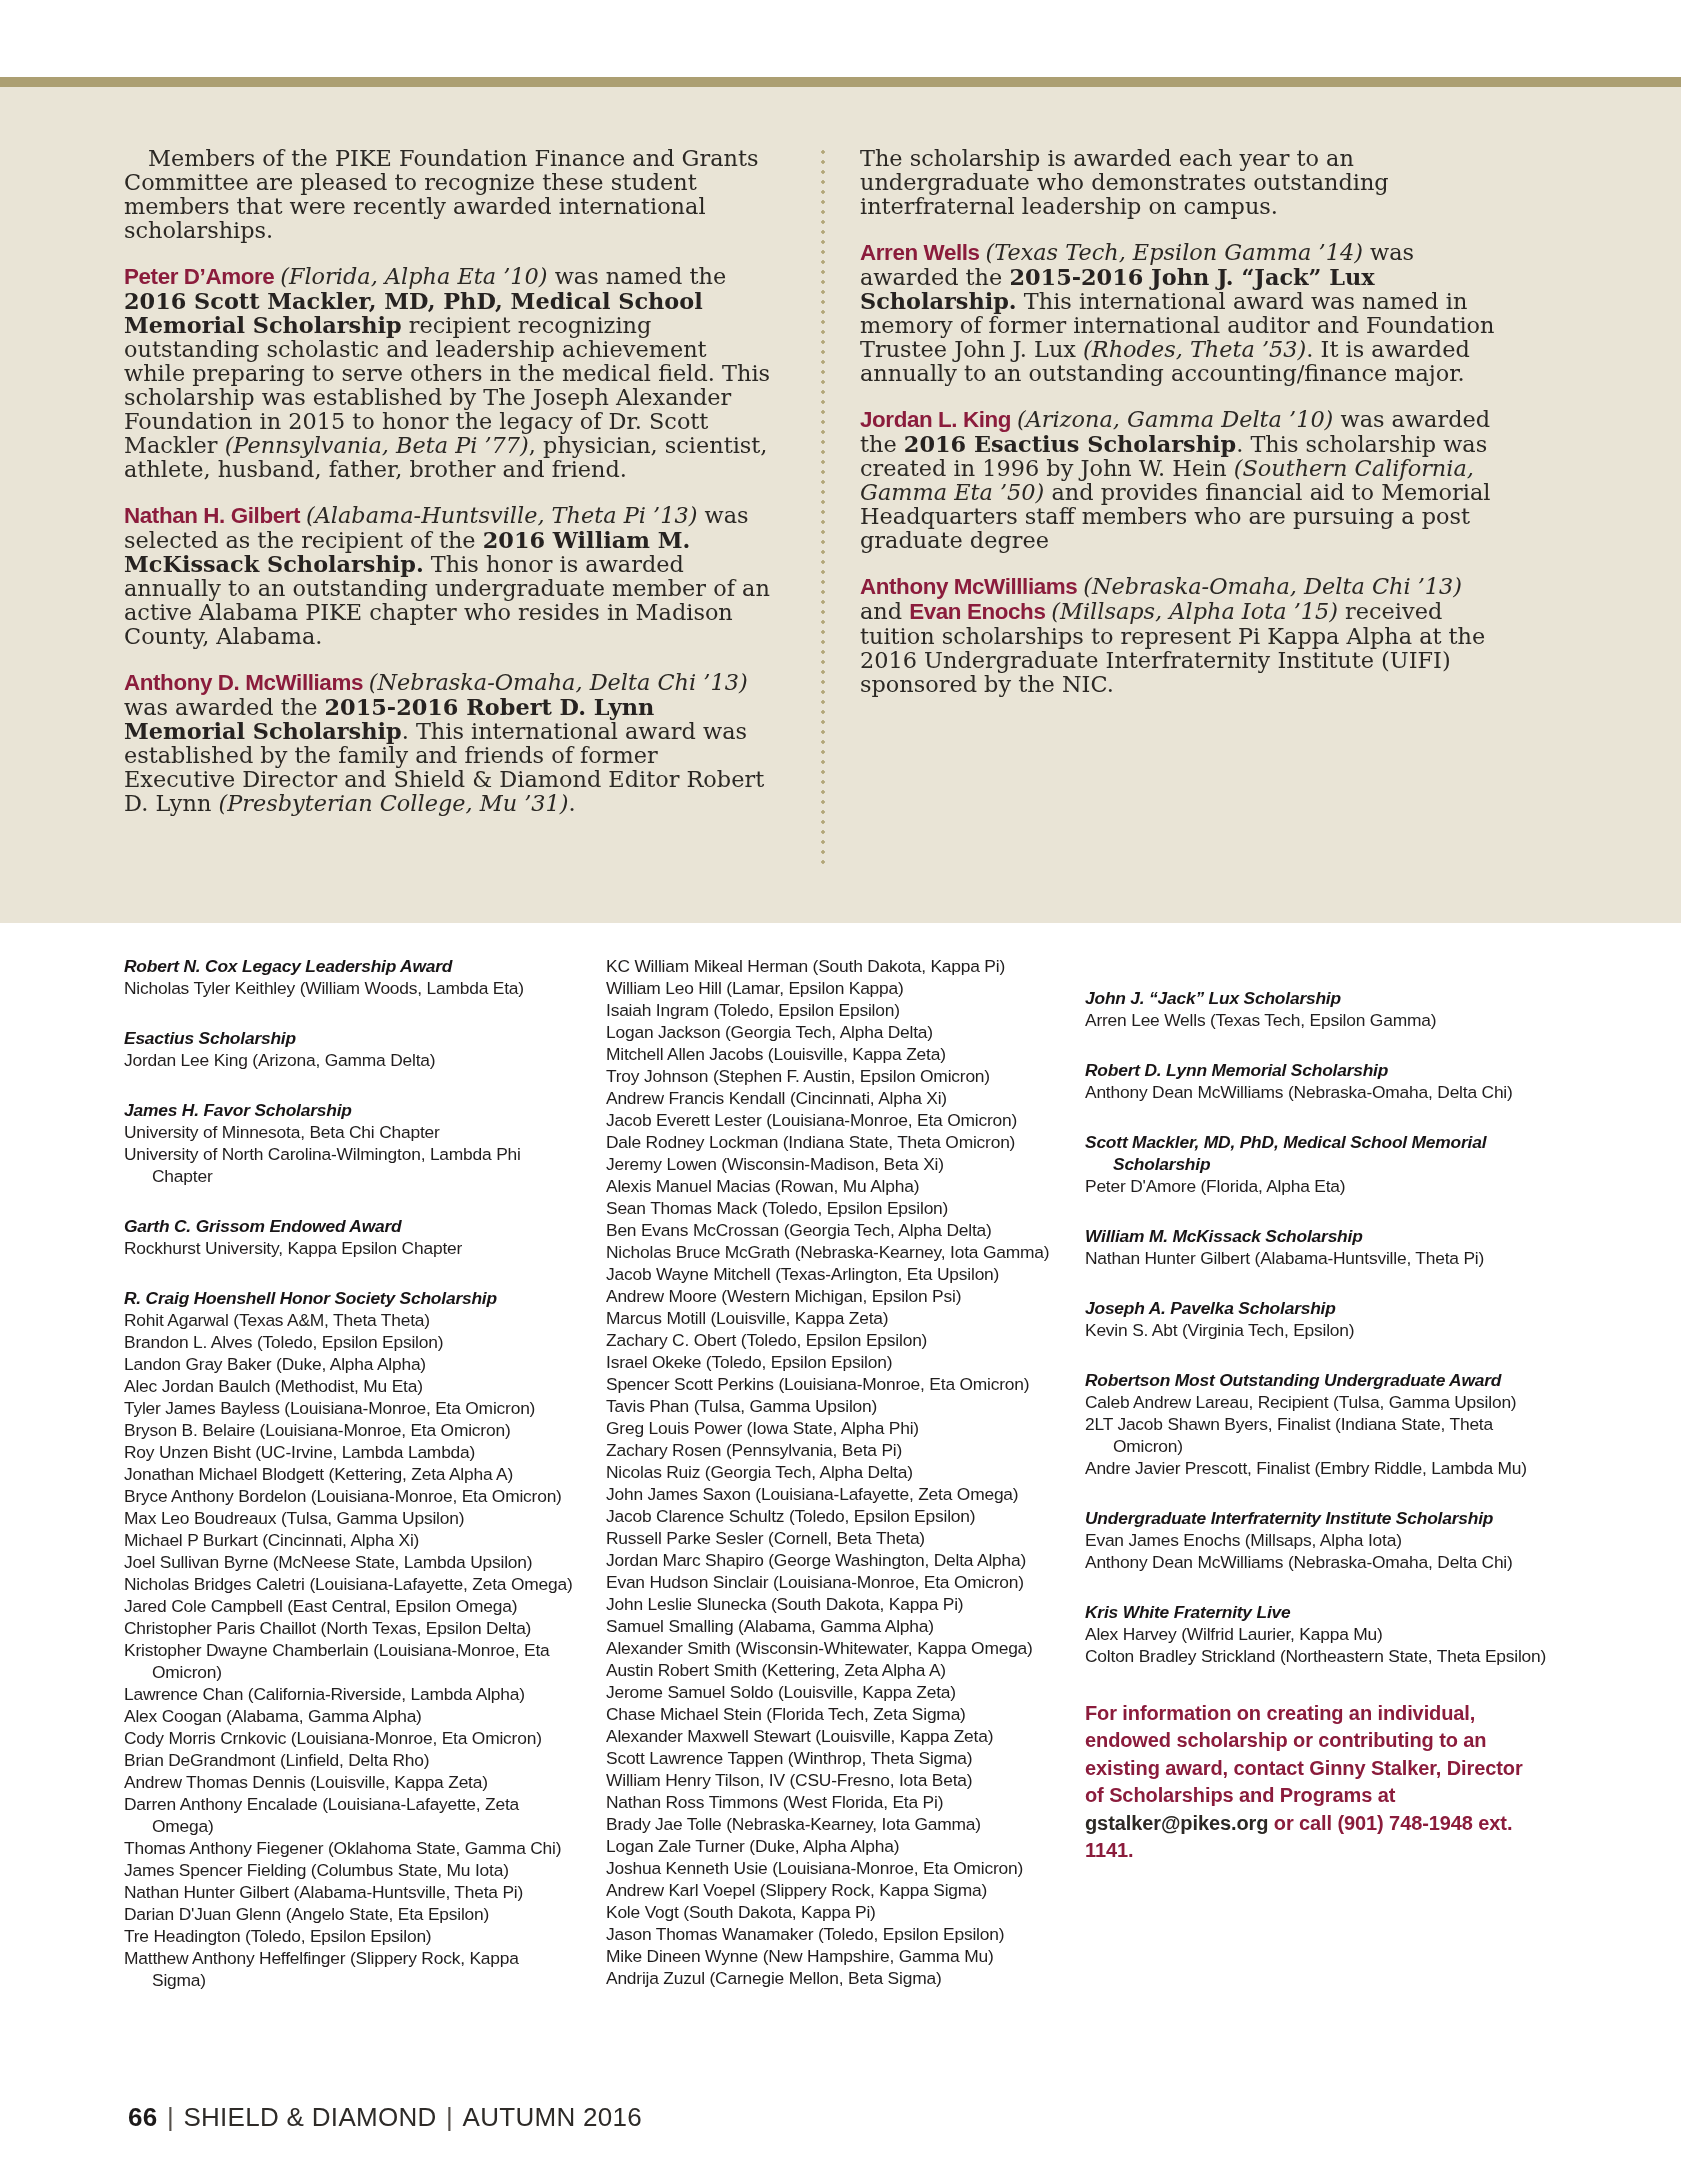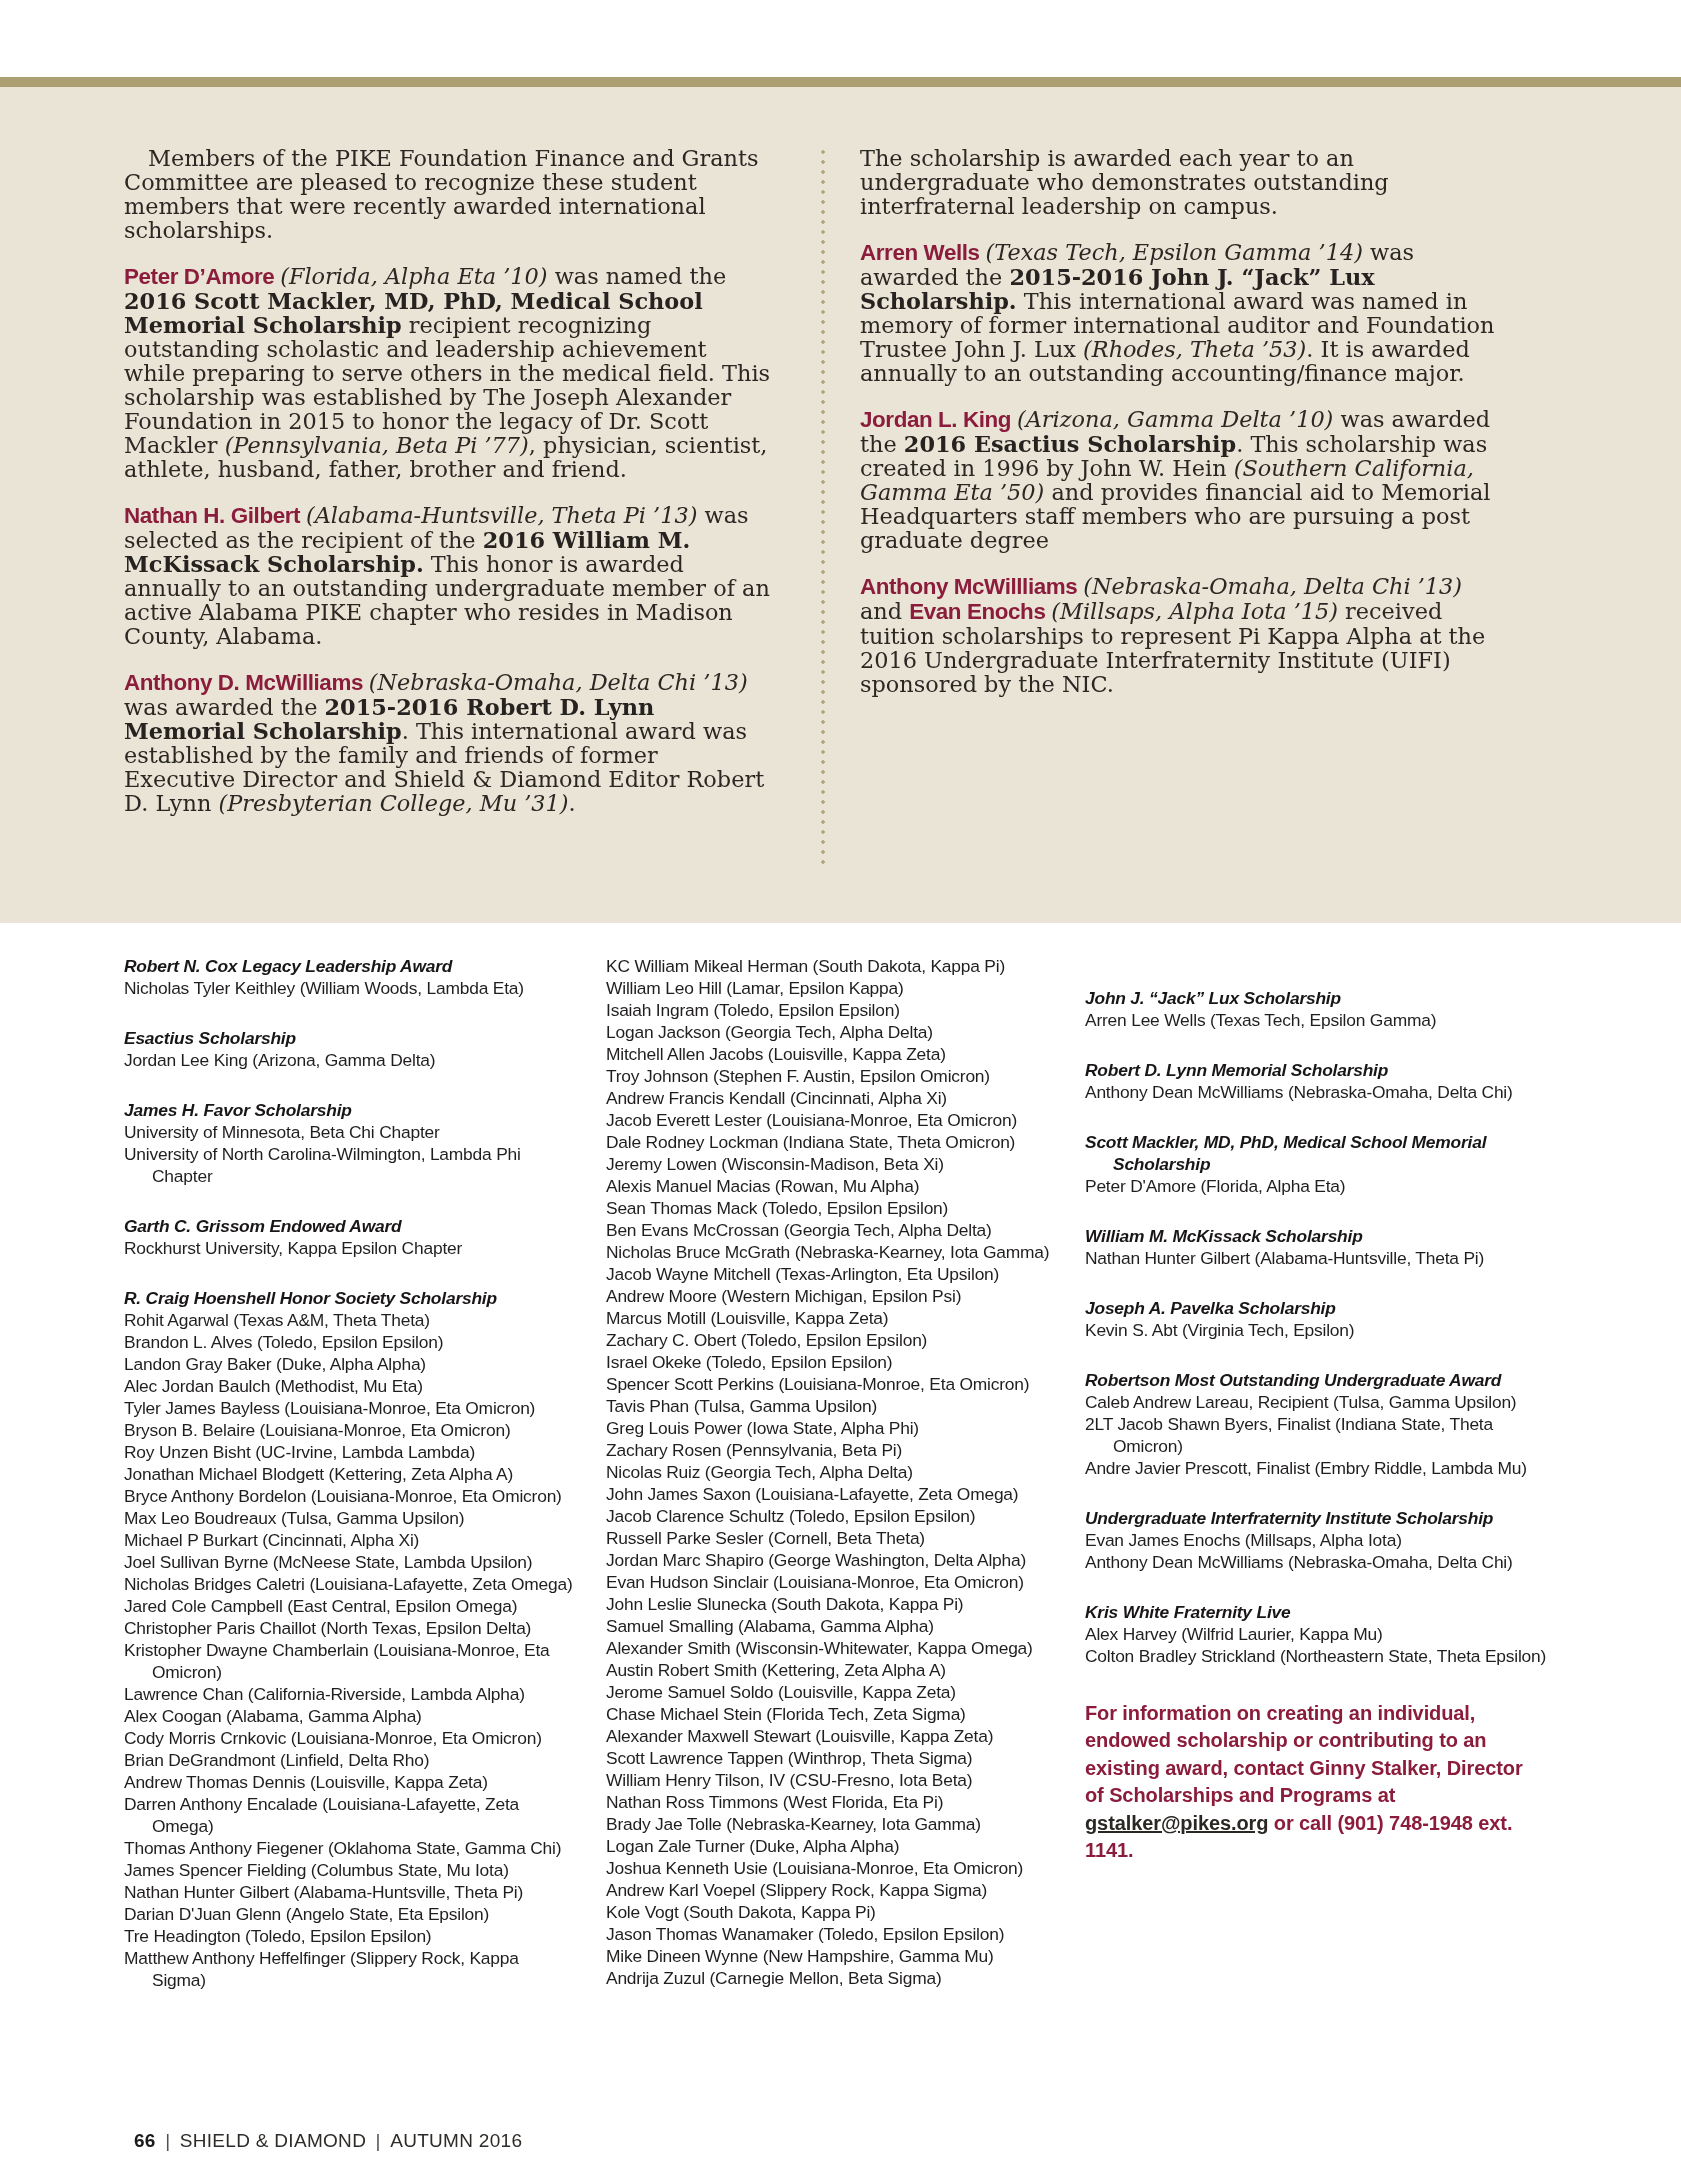--- a/index.html
+++ b/index.html
@@ -42,24 +42,24 @@
   .list-section{margin-top:28px;}
   .list-section:first-child{margin-top:0;}
   .list-header{font-weight:700;font-style:italic;color:#191617;padding-left:28px;text-indent:-28px;}
   .list-item{padding-left:28px;text-indent:-28px;}
   .notice{
     margin-top:33px;width:455px;
     font-family:"Liberation Sans",sans-serif;font-weight:700;
     font-size:20px;line-height:27.4px;color:var(--maroon);letter-spacing:-0.1px;
   }
   .run-maroon{color:var(--maroon);}
-  .run-email{color:var(--ink);text-decoration:underline;}
+  .run-email{color:var(--ink);}
   .footer{
-    position:absolute;left:134px;top:2102px;
-    font-family:"Liberation Sans",sans-serif;font-size:19px;color:#2e2b28;letter-spacing:0.3px;margin-top:28px;
+    position:absolute;left:128px;top:2102px;
+    font-family:"Liberation Sans",sans-serif;font-size:26px;color:#2e2b28;letter-spacing:0.3px;
   }
   .footer .page-num{font-weight:700;color:#1d1a1a;}
   .footer .sep{color:#55504a;margin:0 9.4px;font-weight:400;}
 </style>
 </head>
 <body>
 
 <div class="top-bar"></div>
 <div class="cream-panel"></div>
 

